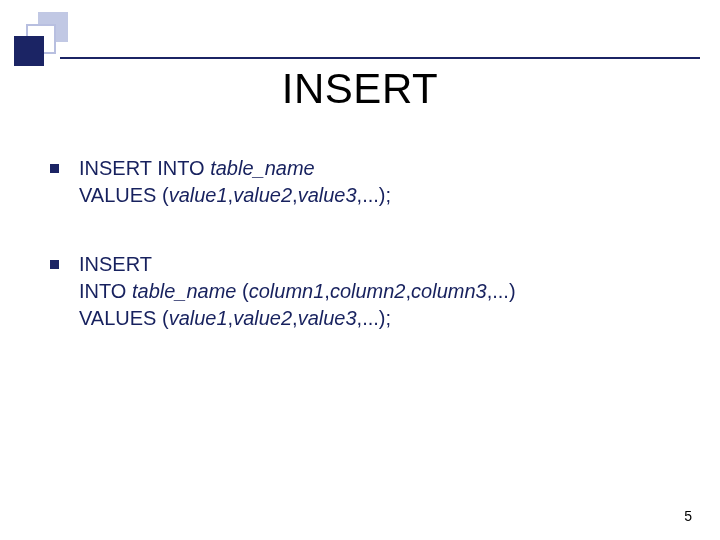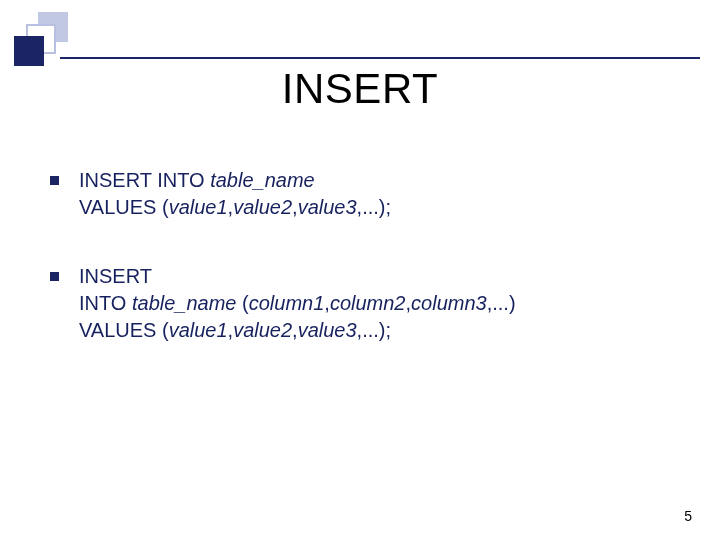--- a/index.html
+++ b/index.html
@@ -42,21 +42,20 @@
     font-size: 42px;
     font-weight: 400;
     color: #000;
     letter-spacing: 0.5px;
   }
   .content {
     position: absolute;
     top: 155px;
     left: 50px;
     right: 40px;
-    margin-top: 12px;
   }
   .item {
     display: flex;
     align-items: flex-start;
     margin-bottom: 42px;
     font-size: 20px;
     line-height: 1.35;
   }
   .bullet {
     width: 9px;

